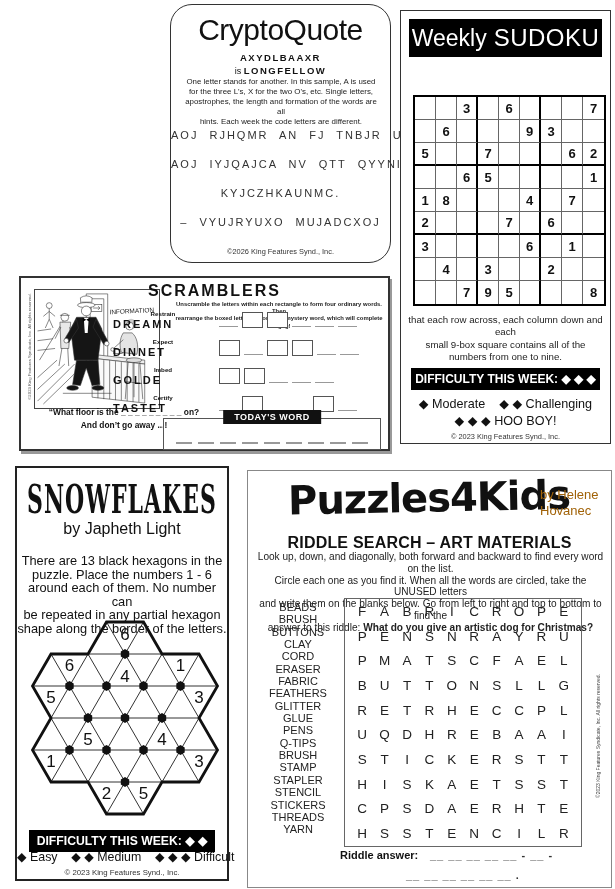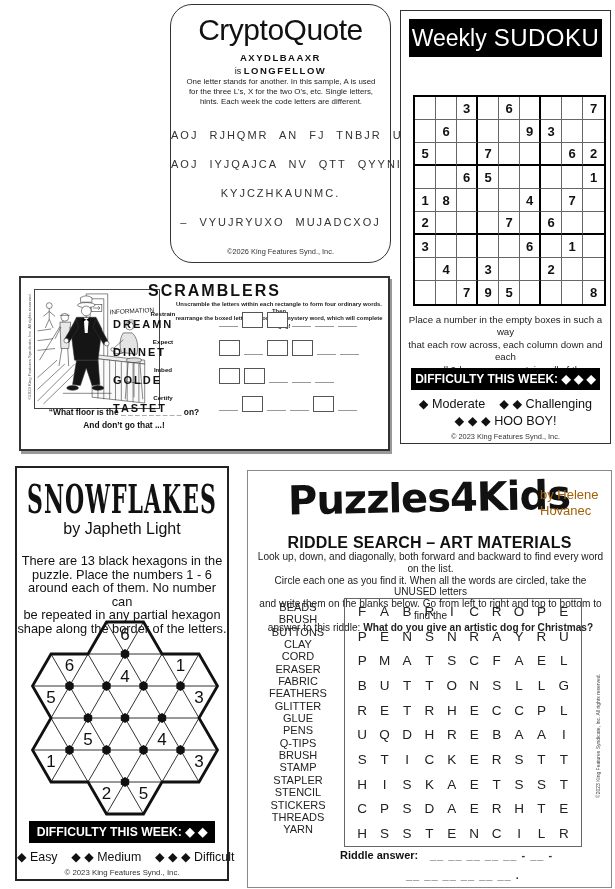--- a/index.html
+++ b/index.html
@@ -60,21 +60,21 @@
 
   
   #snow{left:15px;top:466px;width:214px;height:415px;border:2.5px solid #222}
   #sf-title{left:0;top:18px;width:100%}
   #sf-title span{display:inline-block;font-family:"DejaVu Serif",serif;font-size:22px;font-weight:700;
                  letter-spacing:1px;transform:scaleY(1.75)}
   #sf-by{left:0;top:52px;width:100%;font-size:16px;color:#111}
   #sf-instr{left:0;top:86px;width:100%;font-size:12.8px;line-height:13.6px;color:#111}
   #sf-svg{left:0;top:0;width:209px;height:410px}
   .sfnum{font:400 17px "Liberation Sans",sans-serif;fill:#111}
-  #sf-bar{left:12px;top:353px;width:186px;height:22px;background:#000;color:#fff;font-size:12.2px;
+  #sf-bar{left:12px;top:362px;width:186px;height:22px;background:#000;color:#fff;font-size:12.2px;
           font-weight:800;display:flex;align-items:center;justify-content:center;white-space:pre}
   #sf-legend{left:0;top:381px;width:100%;font-size:12.4px;white-space:pre}
   #sf-copy{left:0;top:400px;width:100%;font-size:7.8px;color:#333}
 
   
   #p4k{left:247px;top:470px;width:365px;height:418px;border:1.5px solid #888}
   #pk-title{left:40px;top:4px;width:250px;font-size:40px;font-weight:900;letter-spacing:-1px;
             font-family:"DejaVu Sans",sans-serif;transform:rotate(-1.2deg)}
   #pk-by{left:292px;top:16px;width:70px;font-size:13px;line-height:15.5px;color:#a16207}
   #pk-sub{left:0;top:63px;width:100%;font-size:16px;font-weight:800;letter-spacing:.2px}
@@ -94,20 +94,21 @@
 <div class="panel" id="crypto">
   <div class="abs ctr" id="cq-title">CryptoQuote</div>
   <div class="abs ctr" id="cq-sample">
     <span class="cq-bold">AXYDLBAAXR</span><br>
     <span>is</span>
     <span class="cq-bold">LONGFELLOW</span>
   </div>
   <div class="abs ctr" id="cq-instr">
       <div>One letter stands for another. In this sample, A is used</div>
       <div>for the three L's, X for the two O's, etc. Single letters,</div>
+      <div>apostrophes, the length and formation of the words are all</div>
       <div>hints. Each week the code letters are different.</div>
     </div>
   <div class="abs ctr" id="cq-cipher">
       <div>AOJ  RJHQMR  AN  FJ  TNBJR  UC</div>
       <div>AOJ  IYJQAJCA  NV  QTT  QYYNIQMA</div>
       <div>KYJCZHKAUNMC.</div>
       <div>–  VYUJRYUXO  MUJADCXOJ</div>
     </div>
   <div class="abs ctr" id="cq-copy">©2026 King Features Synd., Inc.</div>
 </div>
@@ -194,21 +195,20 @@
       <div class="scell"></div>
       <div class="scell vr">7</div>
       <div class="scell">9</div>
       <div class="scell">5</div>
       <div class="scell vr"></div>
       <div class="scell"></div>
       <div class="scell"></div>
       <div class="scell">8</div>
     </div>
   <div class="abs ctr" id="sd-instr">
-      <div>Place a number in the empty boxes in such a way</div>
       <div>that each row across, each column down and each</div>
       <div>small 9-box square contains all of the</div>
       <div>numbers from one to nine.</div>
     </div>
   <div class="abs" id="sd-bar2">DIFFICULTY THIS WEEK: ◆ ◆ ◆</div>
   <div class="abs ctr" id="sd-legend"><div>◆ Moderate    ◆ ◆ Challenging</div><div>◆ ◆ ◆ HOO BOY!</div></div>
   <div class="abs ctr" id="sd-copy">© 2023 King Features Synd., Inc.</div>
 </div>
 
 <div class="panel" id="scram">
@@ -264,21 +264,21 @@
         <ellipse cx="38" cy="100.5" rx="6" ry="2.4" fill="#151515"></ellipse>
         <ellipse cx="64" cy="100.5" rx="6" ry="2.4" fill="#151515"></ellipse>
         <path d="M28 106 L78 106"></path>
       </g>
       <text x="76" y="25" font-size="6.6" font-family="Liberation Sans, sans-serif" fill="#222" transform="rotate(-3 76 25)">INFORMATION</text>
     </svg>
   </div>
 
   <div class="abs ctr" id="sc-caption">
     <div>“What floor is the _ _ _ _ _ _ _ _ _ on?</div>
-    <div>And don’t go that ...!</div>
+    <div>And don’t go away ...!</div>
   </div>
 
   <div class="abs ctr" id="sc-title">SCRAMBLERS</div>
   <div class="abs ctr" id="sc-instr">
       <div>Unscramble the letters within each rectangle to form four ordinary words. Then</div>
       <div>rearrange the boxed letters to form the mystery word, which will complete the gag!</div>
     </div>
   <div class="abs" id="sc-words" style="left:0;top:0;width:100%;height:100%">
       <div class="sclue" style="top: 32px;">Restrain</div>
       <div class="ssw" style="top: 40px;">DREAMN</div>
@@ -314,20 +314,34 @@
       <div class="sslots" style="top: 118px;">
         <div class="sdash"></div>
         <div class="sbox"></div>
         <div class="sdash"></div>
         <div class="sdash"></div>
         <div class="sbox"></div>
         <div class="sdash"></div>
       </div>
     </div>
 
+  <div class="abs" id="sc-tw">
+    <div id="sc-tw-label">TODAY'S WORD</div>
+    <div id="sc-tw-slots">
+        <div class="twdash"></div>
+        <div class="twdash"></div>
+        <div class="twdash"></div>
+        <div class="twdash"></div>
+        <div class="twdash"></div>
+        <div class="twdash"></div>
+        <div class="twdash"></div>
+        <div class="twdash"></div>
+        <div class="twdash"></div>
+      </div>
+  </div>
 </div>
 
 <div class="panel" id="snow">
   <div class="abs ctr" id="sf-title">
     <span>SNOWFLAKES</span>
   </div>
   <div class="abs ctr" id="sf-by">by Japheth Light</div>
   <div class="abs ctr" id="sf-instr">
       <div>There are 13 black hexagons in the</div>
       <div>puzzle.  Place the numbers 1 - 6</div>

